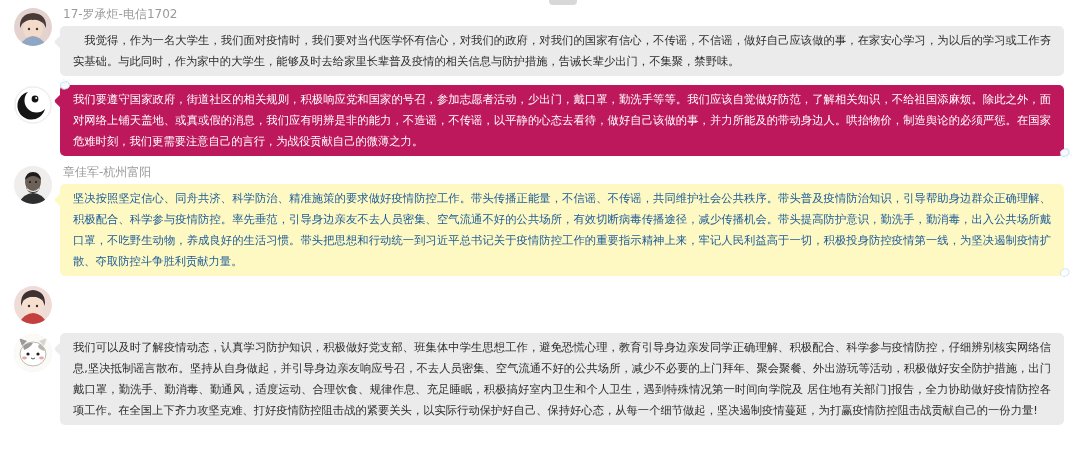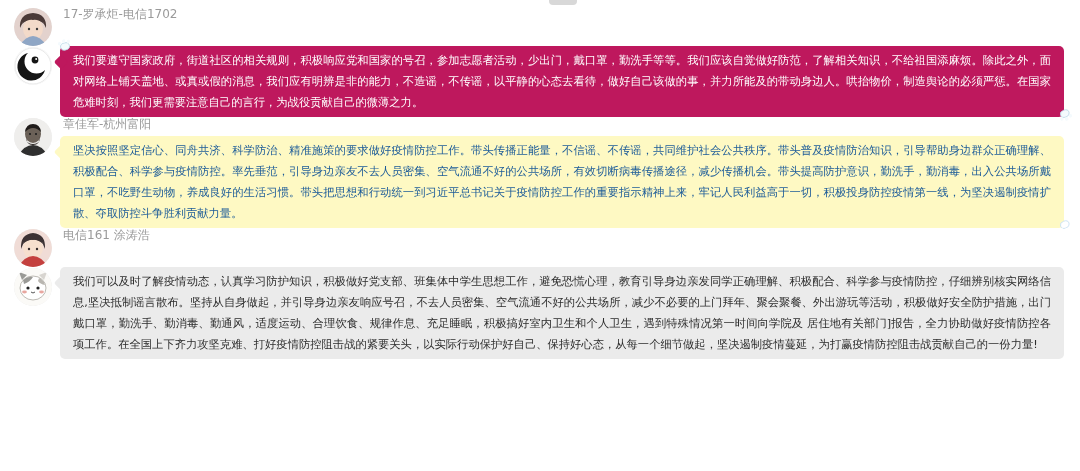--- a/index.html
+++ b/index.html
@@ -6,21 +6,21 @@
   body{
     width:1080px;height:471px;overflow:hidden;background:#ffffff;
     font-family:"DejaVu Sans","Liberation Sans",sans-serif;
     position:relative;
   }
   .clipped-edge{
     position:absolute;top:0;left:549px;width:28px;height:5px;
     background:#d8d8d8;border-radius:0 0 4px 4px;
   }
   .chat{padding:7px 16px 2px 14px;}
-  .row{display:flex;align-items:flex-start;}
+  .row{display:flex;align-items:flex-start;margin-bottom:9px;}
   .avatar{
     width:38px;height:38px;border-radius:50%;flex:0 0 38px;margin-right:8px;
     overflow:hidden;margin-top:1px;background:#eee;
   }
   .avatar svg{display:block;width:38px;height:38px;}
   .content{flex:1;min-width:0;}
   .username{
     font-size:12px;line-height:15px;color:#9a9a9a;margin:0 0 4px 3px;
   }
   .bubble{
@@ -55,20 +55,24 @@
         <path d="M6 20 Q5 6 19 5 Q33 6 32 20 L29 14 Q19 10 9 14 Z" fill="#4a3a38"></path>
         <ellipse cx="19" cy="21" rx="10" ry="11" fill="#f3dac9"></ellipse>
         <path d="M8 16 Q9 7 19 7 Q29 7 30 16 Q24 11 19 12 Q14 11 8 16 Z" fill="#4a3a38"></path>
         <circle cx="15" cy="21" r="1.2" fill="#3a3a3a"></circle>
         <circle cx="23" cy="21" r="1.2" fill="#3a3a3a"></circle>
         <path d="M5 38 Q12 28 19 28 Q26 28 33 38 Z" fill="#8fa6c5"></path>
       </svg>
     </div>
     <div class="content">
       <div class="username">17-罗承炬-电信1702</div>
+      <div class="bubble bubble-gray">
+        <span class="tail"></span>
+        <span class="txt">　我觉得，作为一名大学生，我们面对疫情时，我们要对当代医学怀有信心，对我们的政府，对我们的国家有信心，不传谣，不信谣，做好自己应该做的事，在家安心学习，为以后的学习或工作夯实基础。与此同时，作为家中的大学生，能够及时去给家里长辈普及疫情的相关信息与防护措施，告诫长辈少出门，不集聚，禁野味。</span>
+      </div>
     </div>
   </div>
 
   <div class="row">
     <div class="avatar">
       <svg viewBox="0 0 38 38">
         <circle cx="19" cy="19" r="19" fill="#fdfdfd"></circle>
         <circle cx="19" cy="19" r="18" fill="#fff" stroke="#e8e8e8" stroke-width="1"></circle>
         <path d="M14 6 A14 14 0 1 0 31 23 A11 11 0 0 1 14 6 Z" fill="#151515"></path>
         <circle cx="21" cy="13" r="3.4" fill="#151515"></circle>
@@ -128,21 +132,20 @@
         <circle cx="19" cy="19" r="19" fill="#f0dcd6"></circle>
         <ellipse cx="19" cy="19" rx="10" ry="11" fill="#f6dfce"></ellipse>
         <path d="M7 20 Q6 5 19 4 Q32 5 31 20 L28 13 Q19 8 10 13 Z" fill="#3c3234"></path>
         <path d="M9 15 Q10 7 19 6 Q28 7 29 15 Q23 10 19 11 Q15 10 9 15 Z" fill="#3c3234"></path>
         <circle cx="15" cy="20" r="1.2" fill="#332b2d"></circle>
         <circle cx="23" cy="20" r="1.2" fill="#332b2d"></circle>
         <path d="M4 38 Q11 27 19 27 Q27 27 34 38 Z" fill="#c4403e"></path>
       </svg>
     </div>
     <div class="content">
-      <div class="username">电信161 涂涛浩</div>
     </div>
   </div>
 
   <div class="row">
     <div class="avatar">
       <svg viewBox="0 0 38 38">
         <circle cx="19" cy="19" r="19" fill="#fbfaf7"></circle>
         <path d="M8 12 L5 4 L13 7 Z" fill="#9a9a96"></path>
         <path d="M30 12 L33 4 L25 7 Z" fill="#d8d5d0"></path>
         <ellipse cx="19" cy="20" rx="13" ry="12" fill="#ffffff" stroke="#bdbab4" stroke-width="1"></ellipse>

